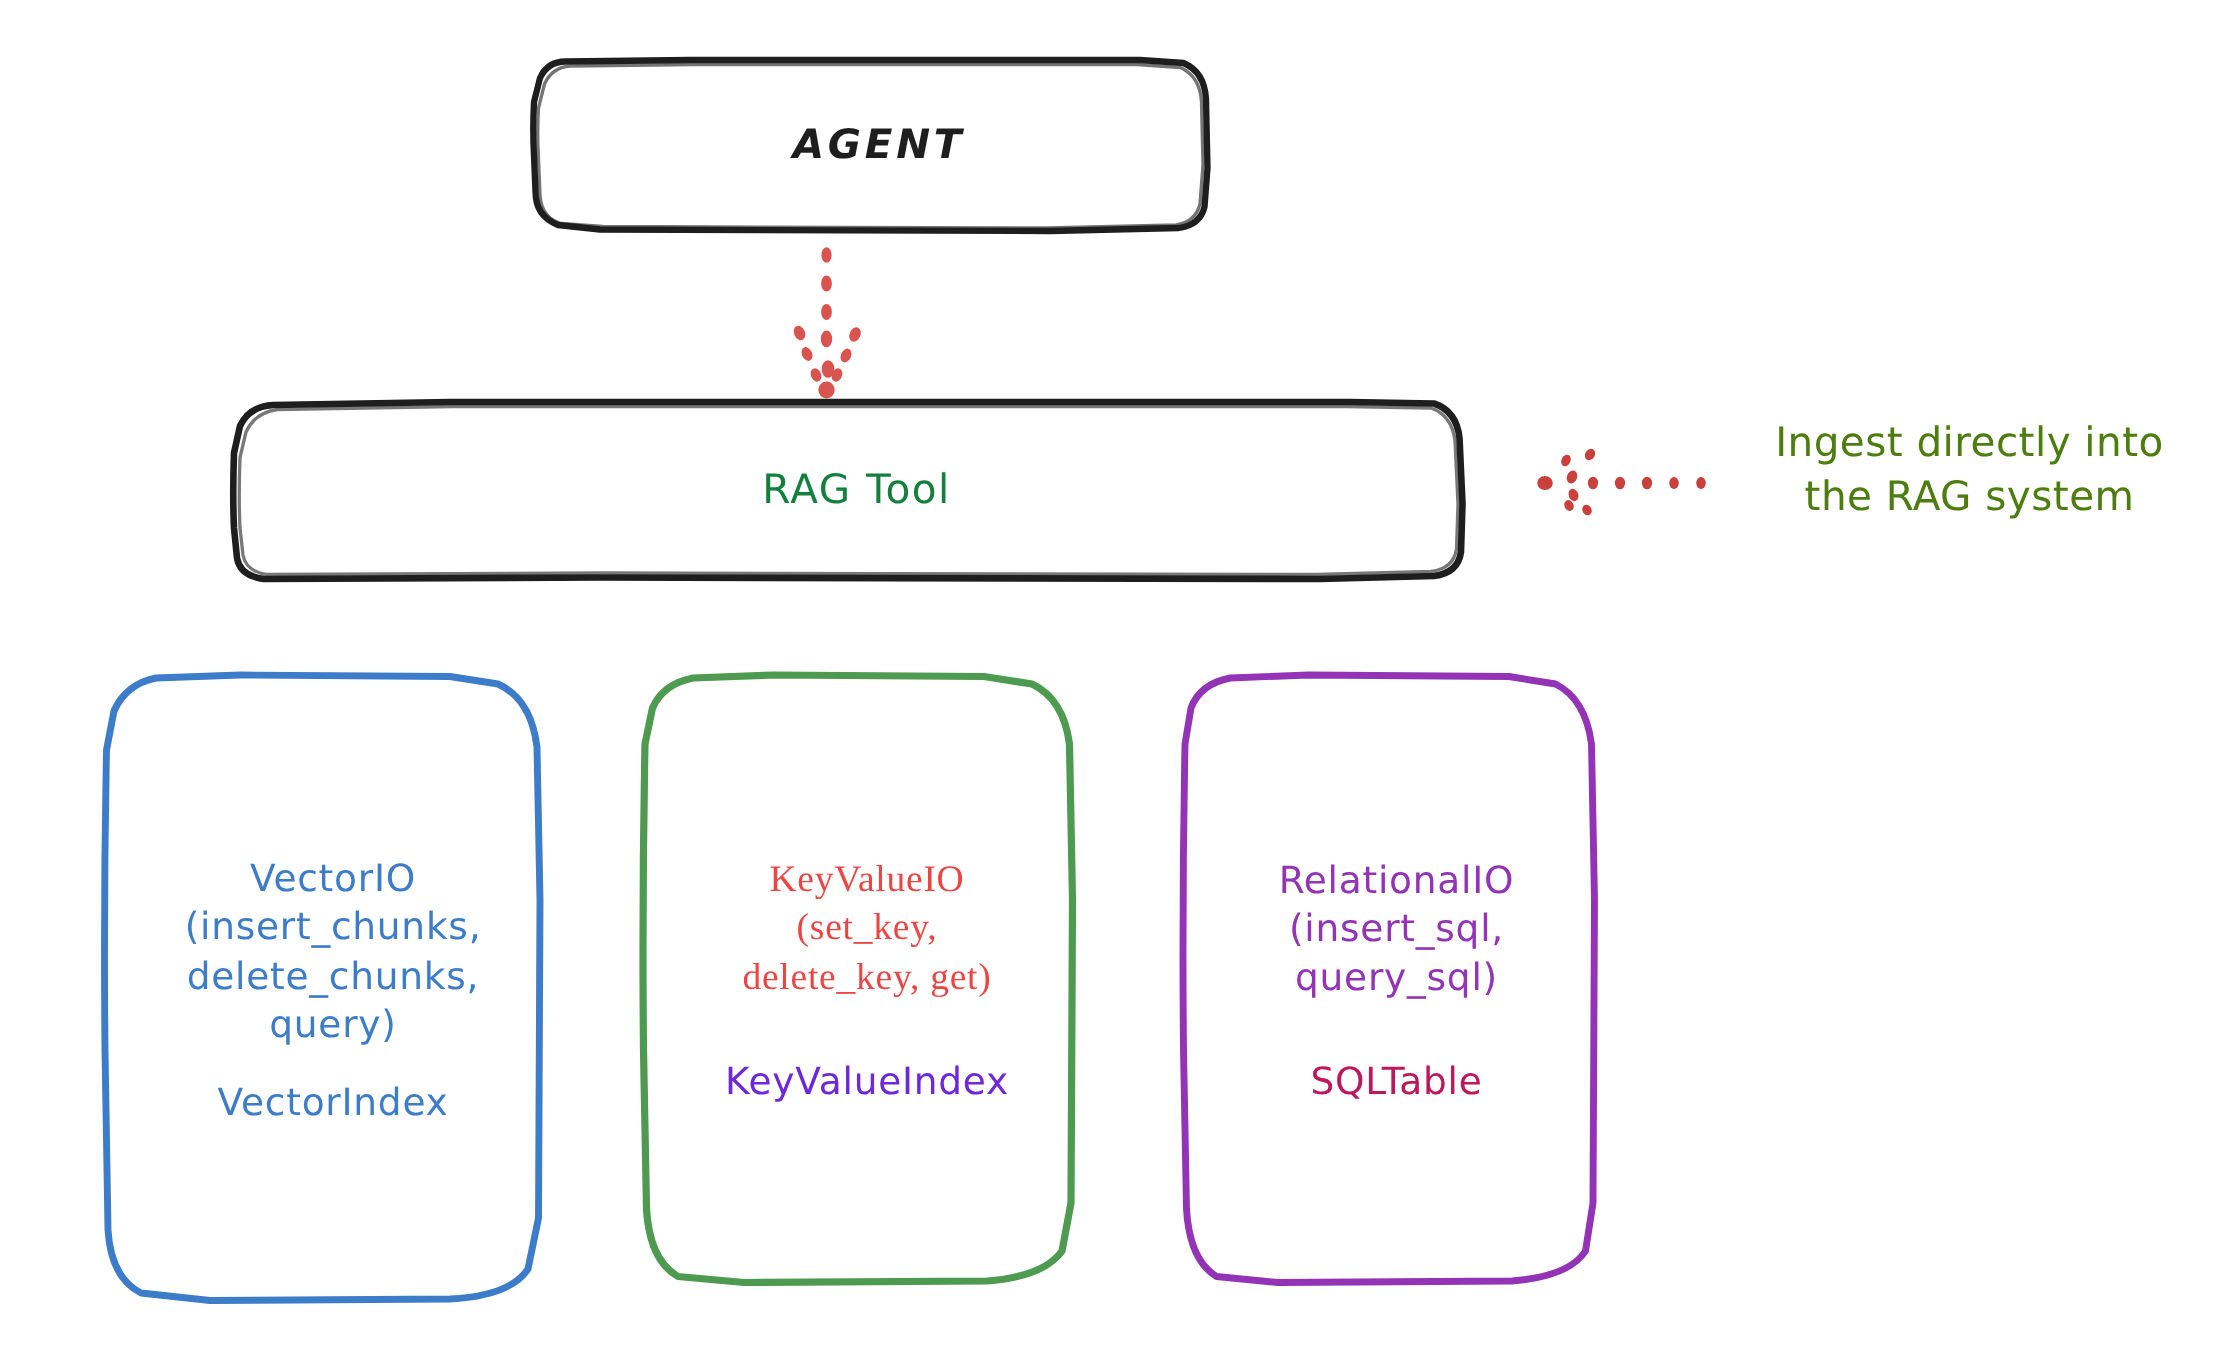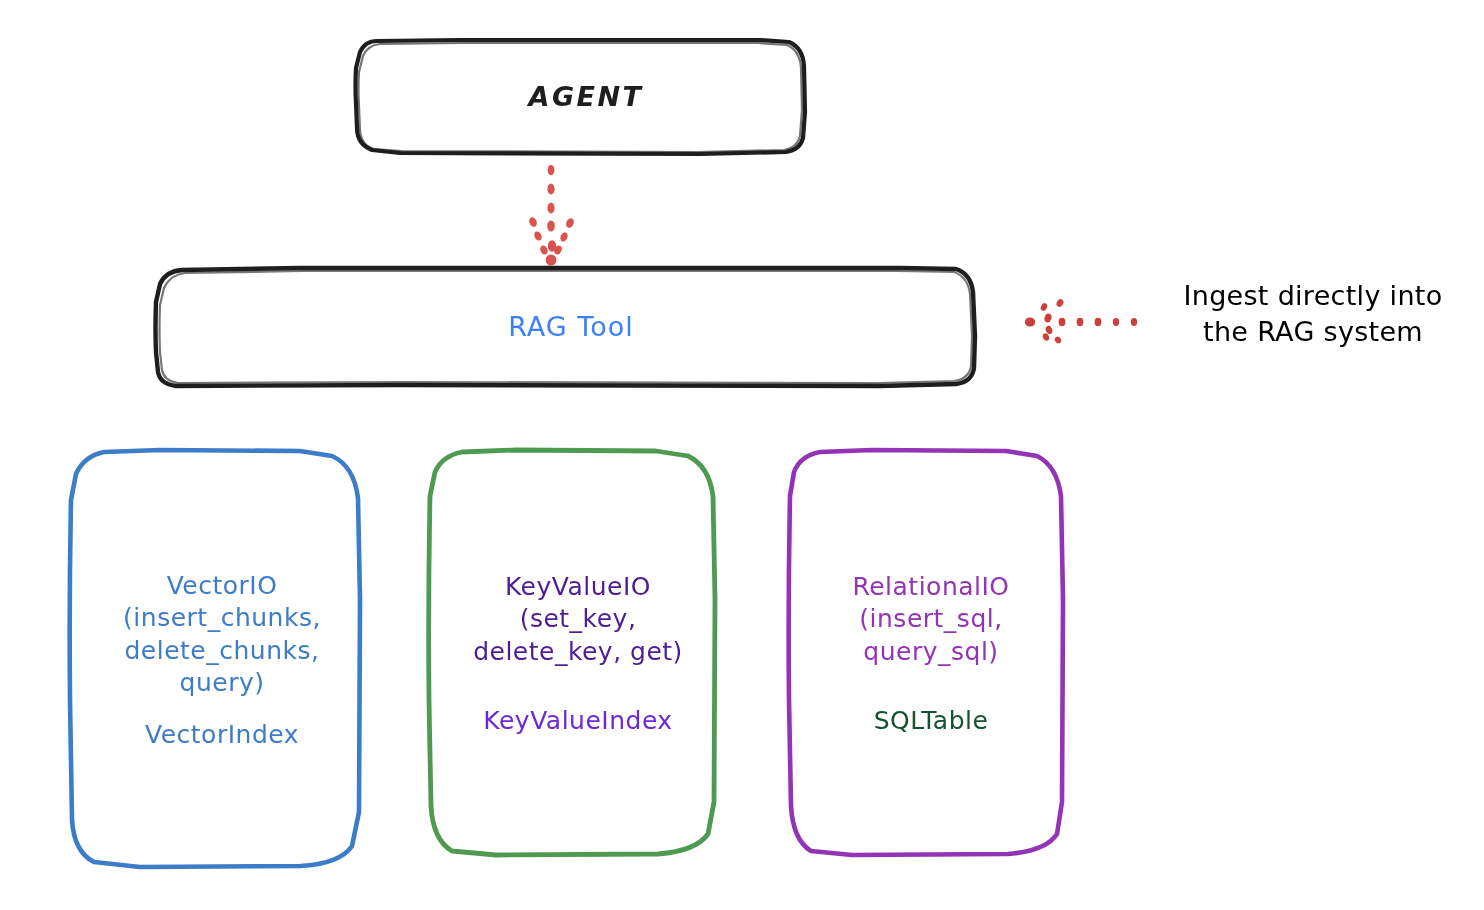--- a/index.html
+++ b/index.html
@@ -55,56 +55,56 @@
 
   
   #node-ragtool {
     left: 155px;
     top: 268px;
     width: 820px;
     height: 118px;
   }
   #node-ragtool .node-label {
     font-size: 27px;
-    color: #3b82f6;
+    color: #15803d;
     font-weight: 500;
     letter-spacing: 1px;
   }
 
   
   #node-vectorio  { left: 70px;  top: 450px; width: 292px; height: 418px; }
   #node-keyvalueio{ left: 428px; top: 450px; width: 288px; height: 406px; }
   #node-relationalio { left: 788px; top: 450px; width: 274px; height: 406px; }
 
   #node-vectorio .node-label  { color: #3d7cc9; }
-  #node-keyvalueio .node-label{ color: #4c1d95; }
+  #node-keyvalueio .node-label{ color: #ef4444; font-family: Liberation Serif, serif; }
   #node-relationalio .node-label { color: #9333b5; text-align: center; }
 
   .provider .node-label {
     font-size: 25px;
     font-weight: 500;
     line-height: 1.3;
   }
   .provider .node-sublabel {
     margin-top: 38px;
     font-size: 25px;
     font-weight: 500;
     letter-spacing: 0.5px;
   }
   #node-vectorio .node-sublabel  { color: #3d7cc9; margin-top: 20px; }
   #node-keyvalueio .node-sublabel{ color: #6d28d9; }
-  #node-relationalio .node-sublabel { color: #14532d; }
+  #node-relationalio .node-sublabel { color: #be185d; }
 
   
   #annotation-ingest {
     position: absolute;
     left: 1148px;
     top: 278px;
     width: 330px;
-    color: #000000;
+    color: #4d7c0f;
     font-family: "DejaVu Sans", sans-serif;
     font-size: 27px;
     font-weight: 500;
     line-height: 1.32;
     text-align: center;
     white-space: pre-line;
     letter-spacing: 0.3px;
   }
 </style>
 </head>

